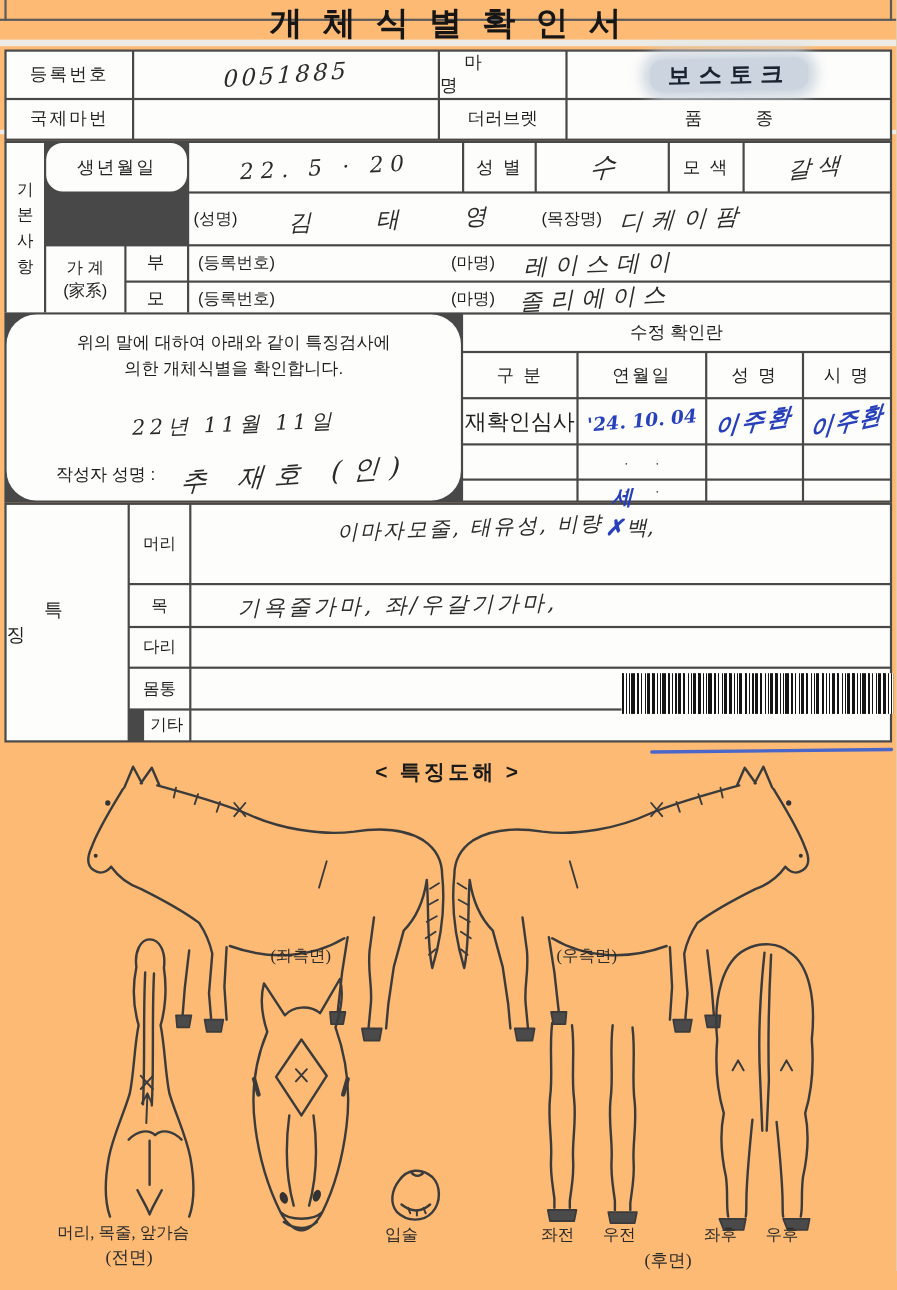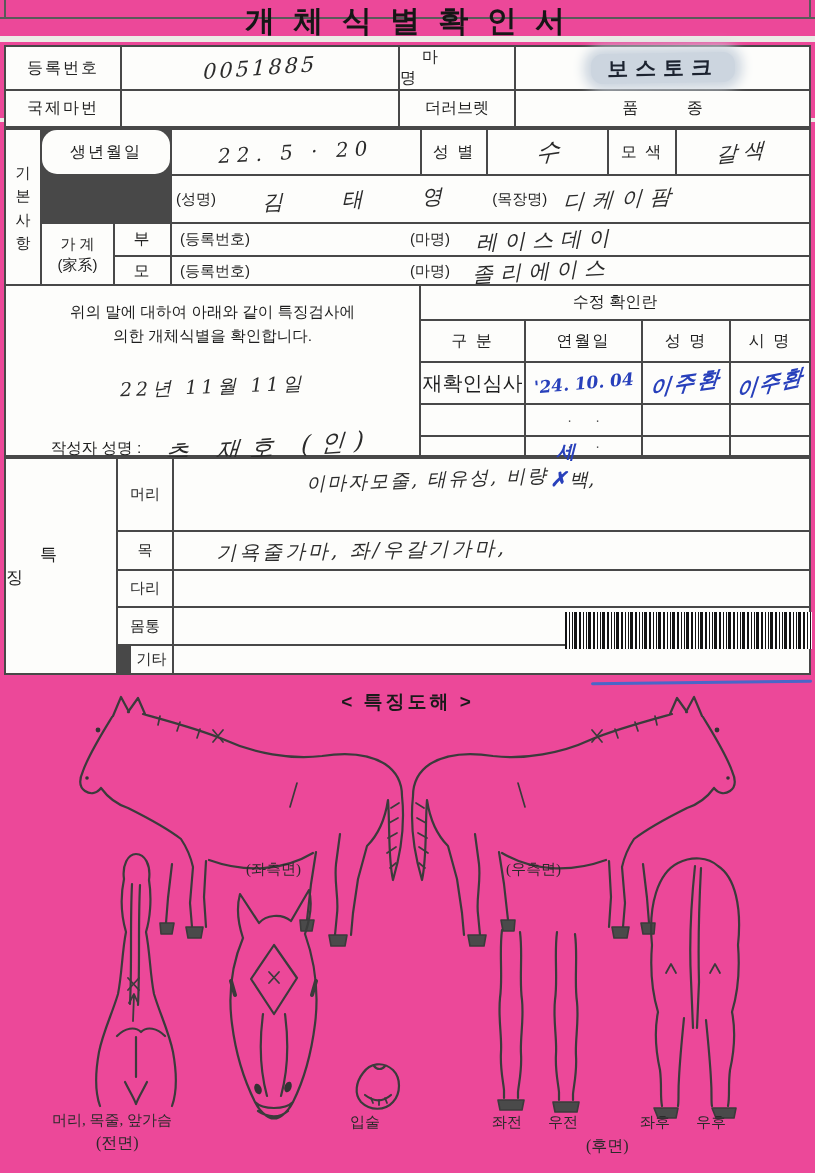--- a/index.html
+++ b/index.html
@@ -1,16 +1,16 @@
 <!DOCTYPE html>
 <html><head>
 <meta charset="utf-8">
 <style>
   html,body{margin:0;padding:0;background:#d8d8d4;}
-  .page{position:relative;width:815px;height:1173px;background:#ec4899;margin:0 auto;
+  .page{position:relative;width:815px;height:1173px;background:#fdba74;margin:0 auto;
         font-family:"Liberation Sans",sans-serif;color:#1e1e1e;overflow:hidden;}
   .streak{position:absolute;left:0;width:815px;background:#ecebe6;}
   .rule-top{position:absolute;left:0;top:17px;width:815px;height:2px;background:#5a5a5a;}
   .edge{position:absolute;background:#5a5a5a;}
   .title{position:absolute;left:0;top:1px;width:815px;text-align:center;font-size:30px;
          font-weight:bold;letter-spacing:5px;color:#161616;z-index:2;}
   
   .tbl{position:absolute;display:grid;background:#484848;gap:2px;padding:2px;box-sizing:border-box;z-index:1;}
   .cell{background:#fdfdfb;display:flex;align-items:center;justify-content:center;
         font-size:16px;overflow:visible;position:relative;}
@@ -30,21 +30,21 @@
           letter-spacing:7px;color:#1c2330;transform:rotate(-1deg);}
   
   #basicTable{left:4px;top:128px;width:807px;height:156px;
       grid-template-columns:34px 71px 55px 248px 64px 119px 66px 1fr;
       grid-template-rows:44px 46px 31px 1fr;}
   .vlabel{flex-direction:column;line-height:1.55;font-size:15px;}
   
   #confirmTable{left:4px;top:284px;width:807px;height:173px;
       grid-template-columns:413px 103px 115px 86px 1fr;
       grid-template-rows:33px 40px 40px 30px 1fr;}
-  .statement{flex-direction:column;justify-content:flex-start;padding-top:14px;font-size:15.5px;line-height:1.55;}
+  .statement{flex-direction:column;justify-content:flex-start;padding-top:14px;font-size:15.5px;line-height:1.55;border-radius:27px;}
   .dots{color:#555;white-space:pre;font-size:14px;}
   
   #featTable{left:4px;top:457px;width:807px;height:218px;
       grid-template-columns:110px 54px 1fr;
       grid-template-rows:71px 37px 35px 36px 1fr;}
   .corr{position:absolute;top:-28px;left:6px;font-size:19px;}
   
   .barcode{position:absolute;left:565px;top:612px;width:247px;background:#fff;z-index:3;text-align:center;}
   .bars{height:37px;background-image:
     repeating-linear-gradient(90deg,#141414 0 2px,transparent 2px 4px,#141414 4px 5px,transparent 5px 9px,#141414 9px 12px,transparent 12px 14px),
@@ -128,21 +128,21 @@
       <span style="font-size:15px;margin-left:160px;">(마명)</span>
       <span class="hw" style="font-size:21px;letter-spacing:7px;margin-left:22px;transform:rotate(-3deg);">졸리에이스</span>
     </div>
   </div>
 
   <div class="tbl" id="confirmTable">
     <div class="cell statement" style="grid-column:1;grid-row:1/6;">
       <span>위의 말에 대하여 아래와 같이 특징검사에</span>
       <span>의한 개체식별을 확인합니다.</span>
       <span class="hw" style="font-size:19px;margin-top:24px;letter-spacing:4px;transform:rotate(-2deg);">22년 11월 11일</span>
-      <span style="margin-top:28px;display:flex;align-items:center;gap:23px;">
+      <span style="margin-top:12px;display:flex;align-items:center;gap:23px;">
         <span>작성자 성명 :</span>
         <span class="hw" style="font-size:24px;letter-spacing:10px;transform:rotate(-4deg) skewX(-8deg);">추 재호 (인)</span>
       </span>
     </div>
     <div class="cell" style="grid-column:2/6;grid-row:1;">수정 확인란</div>
     <div class="cell lab" style="grid-column:2;grid-row:2;">구 분</div>
     <div class="cell lab" style="grid-column:3;grid-row:2;">연월일</div>
     <div class="cell lab" style="grid-column:4;grid-row:2;">성 명</div>
     <div class="cell lab" style="grid-column:5;grid-row:2;">시 명</div>
     <div class="cell" style="grid-column:2;grid-row:3;font-size:20px;">재확인심사</div>

